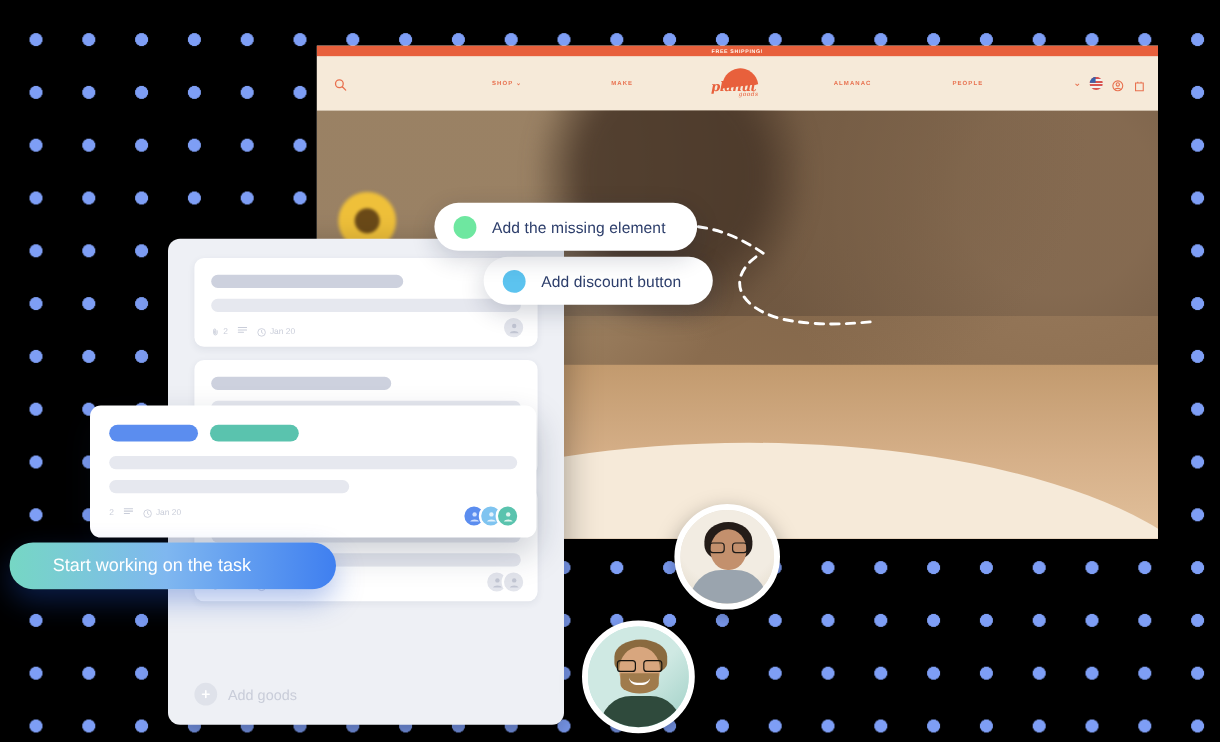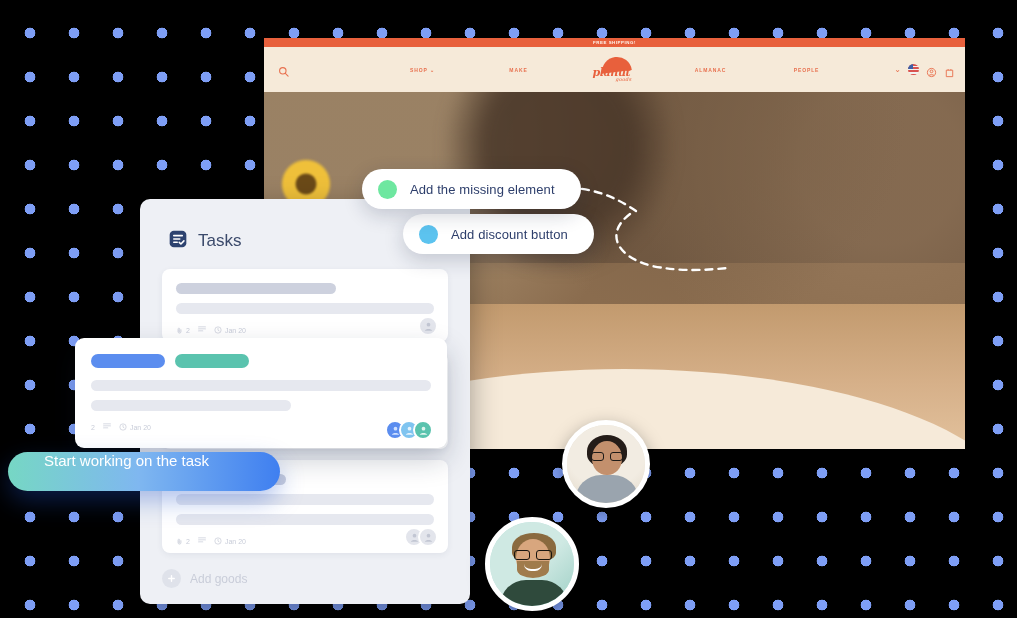--- a/index.html
+++ b/index.html
@@ -263,21 +263,21 @@
   .tag { height: 14px; border-radius: 7px; }
   .tag-blue { width: 74px; background:#5b8def; }
   .tag-green { width: 74px; background:#5ac3ae; }
 
   
   .start-btn {
     position:absolute; left: 8px; top: 452px; width: 272px; height: 39px;
     border-radius: 20px;
     background: linear-gradient(90deg,#76d7c4 0%, #7fb7f0 48%, #3f7ff0 100%);
     box-shadow: 0 10px 24px rgba(30,80,200,.35);
-    display:flex; align-items:flex-start; z-index: 11;
+    display:flex; align-items:center; z-index: 11;
   }
   .start-btn span { color:#fff; font-size: 15px; padding-left: 36px; white-space:nowrap; }
 
   
   .person {
     position:absolute; border-radius:50%; border: 5px solid #fff;
     overflow:hidden; z-index: 10; box-shadow: 0 6px 18px rgba(0,0,0,.35);
   }
   #person-1 { left: 562px; top: 420px; width: 88px; height: 88px; background:#eae3d7; }
   #person-2 { left: 485px; top: 517px; width: 94px; height: 94px; background:#bfe3dd; }
@@ -426,32 +426,20 @@
   <div class="pill" id="pill-discount">
     <span class="dot" style="background:#5cc3ef"></span>
     <span class="txt">Add discount button</span>
   </div>
   <div class="pill" id="pill-missing">
     <span class="dot" style="background:#6ee7a0"></span>
     <span class="txt">Add the missing element</span>
   </div>
 
   <div class="board">
-    <div class="board-head">
-      <span>
-        <svg width="20" height="20" viewBox="0 0 24 24">
-          <rect x="2" y="2" width="20" height="20" rx="5" fill="#2d4370"></rect>
-          <rect x="6" y="7" width="12" height="1.9" rx=".9" fill="#fff"></rect>
-          <rect x="6" y="11" width="9" height="1.9" rx=".9" fill="#fff"></rect>
-          <rect x="6" y="15" width="6" height="1.9" rx=".9" fill="#fff"></rect>
-          <path d="M13.5 16l2 2 3.6-3.8" stroke="#fff" stroke-width="1.9" fill="none" stroke-linecap="round" stroke-linejoin="round"></path>
-        </svg>
-      </span>
-      <span class="board-title">Tasks</span>
-    </div>
 
     <div class="cards">
 
       <div class="card">
         <div class="bar bar-dark" style="width:160px"></div>
         <div class="bar bar-light" style="width:100%;margin-top:9px"></div>
         <div class="card-meta">
           <span class="meta-group">
             <svg width="7" height="7" viewBox="0 0 24 24" fill="none" stroke="#c9cdd9" stroke-width="2.6">
                 <path d="M17 8v8a5 5 0 01-10 0V7a3 3 0 016 0v9a1.6 1.6 0 01-3.2 0V8"></path>

